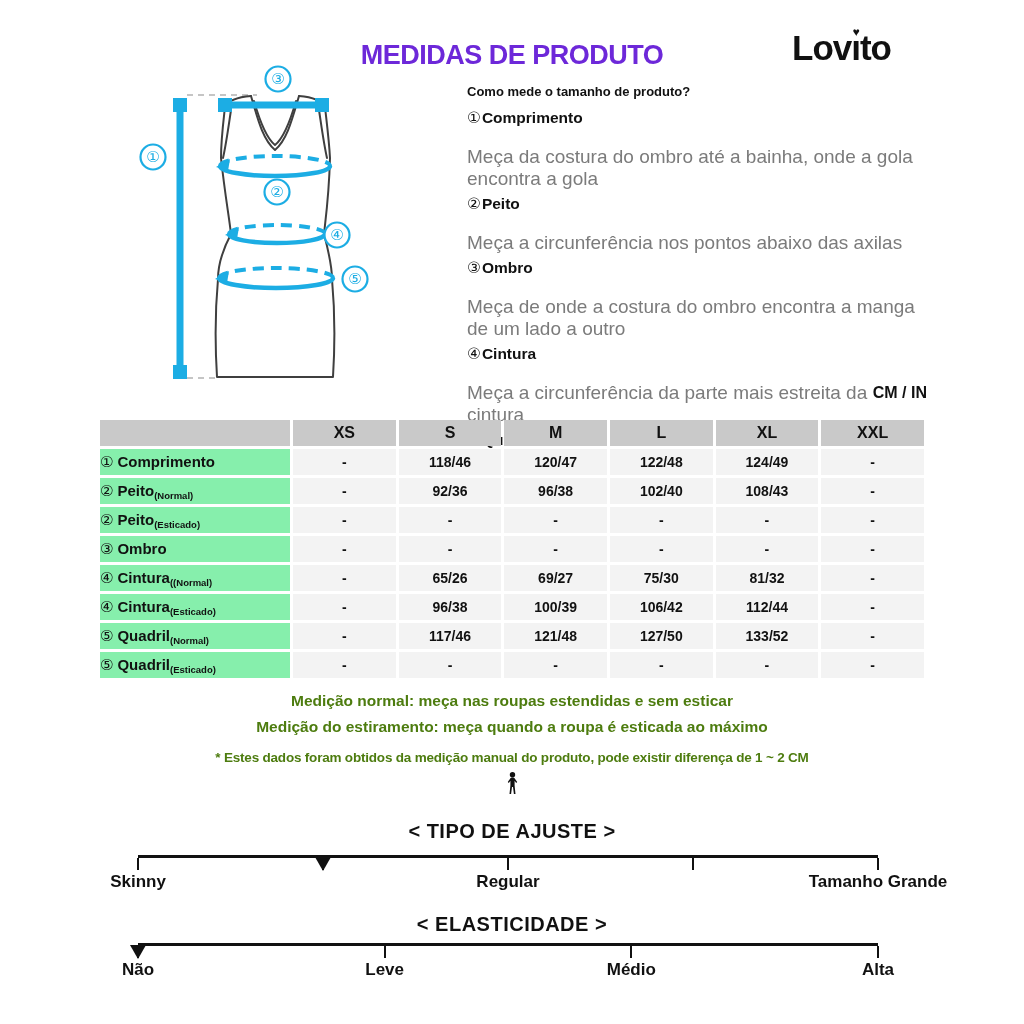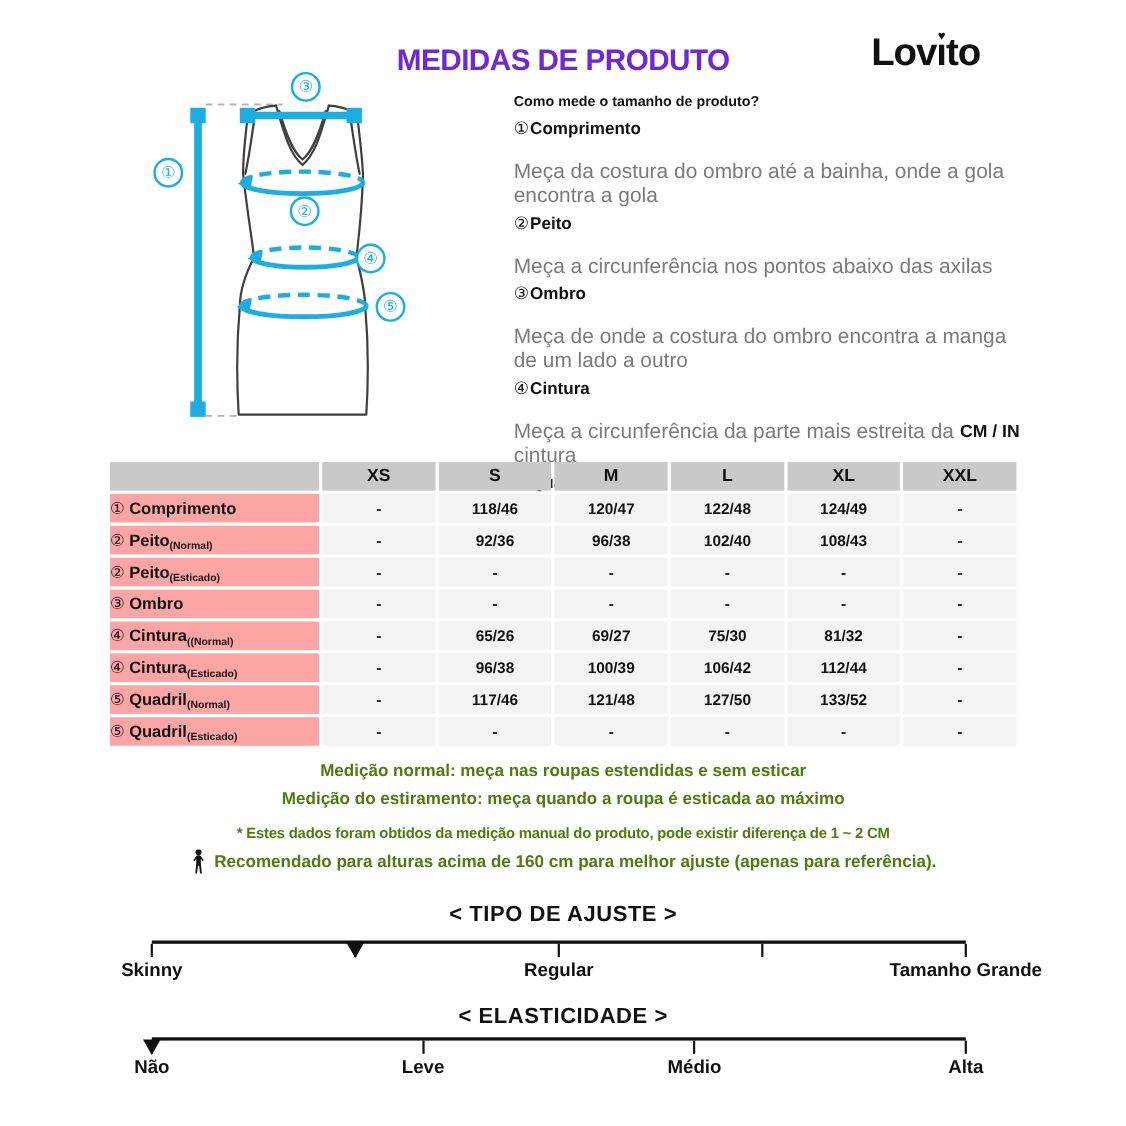--- a/index.html
+++ b/index.html
@@ -26,21 +26,21 @@
 
   
   .units{position:absolute;top:384px;left:0;width:927px;text-align:right;font-size:16px;font-weight:700;}
 
   
   table.sizes{position:absolute;left:97px;top:417px;width:830px;border-collapse:separate;border-spacing:3px;table-layout:fixed;}
   table.sizes th,table.sizes td{height:26px;padding:0;vertical-align:middle;}
   table.sizes col.c-label{width:190px;}
   th.size-col{background:#c9c9c9;font-size:16px;font-weight:700;text-align:center;}
   th.corner{background:#c9c9c9;}
-  td.rowlabel{background:#fca5a5;text-align:left;padding-left:10px;font-size:15px;white-space:nowrap;}
+  td.rowlabel{background:#86efac;text-align:left;padding-left:10px;font-size:15px;white-space:nowrap;}
   td.rowlabel .circ{font-weight:400;font-size:15px;margin-right:4px;}
   td.rowlabel .nm{font-weight:700;}
   td.rowlabel .variant{font-weight:700;font-size:9.5px;position:relative;top:3px;}
   td.val{background:#f3f3f3;text-align:center;font-size:14px;font-weight:700;}
 
   
   .note-line{position:absolute;left:0;width:1024px;text-align:center;font-weight:700;color:#4d7c0f;}
   .note-normal{top:692px;font-size:15.5px;}
   .note-stretch{top:718px;font-size:15.5px;}
   .note-disclaimer{top:750px;font-size:13.5px;letter-spacing:-0.2px;}
@@ -259,21 +259,20 @@
   <div class="note-line note-normal">Medição normal: meça nas roupas estendidas e sem esticar</div>
   <div class="note-line note-stretch">Medição do estiramento: meça quando a roupa é esticada ao máximo</div>
   <div class="note-line note-disclaimer">* Estes dados foram obtidos da medição manual do produto, pode existir diferença de 1 ~ 2 CM</div>
   <div class="note-line note-height">
     <span class="person-icon">
       <svg width="15" height="23" viewBox="0 0 15 23" fill="#111">
         <circle cx="7.5" cy="2.7" r="2.7"></circle>
         <path d="M7.5,5.6 C8.6,5.6 9.3,5.9 9.9,6.7 L12.2,10.1 L11.2,10.9 L9.6,8.7 L9.6,13.5 L10.5,22 L8.9,22 L8,15 L7,15 L6.1,22 L4.5,22 L5.4,13.5 L5.4,8.7 L3.8,10.9 L2.8,10.1 L5.1,6.7 C5.7,5.9 6.4,5.6 7.5,5.6 Z"></path>
       </svg>
     </span>
-    <span>Recomendado para alturas acima de 160 cm para melhor ajuste (apenas para referência).</span>
   </div>
 
   <div class="scale-title fit-title">&lt; TIPO DE AJUSTE &gt;</div>
   <div class="scale-track fit-track">
     <span class="tick" style="left:0%"></span>
     <span class="tick" style="left:25%"></span>
     <span class="tick" style="left:50%"></span>
     <span class="tick" style="left:75%"></span>
     <span class="tick" style="left:100%"></span>
     <span class="marker" style="left: 25%;"></span>

